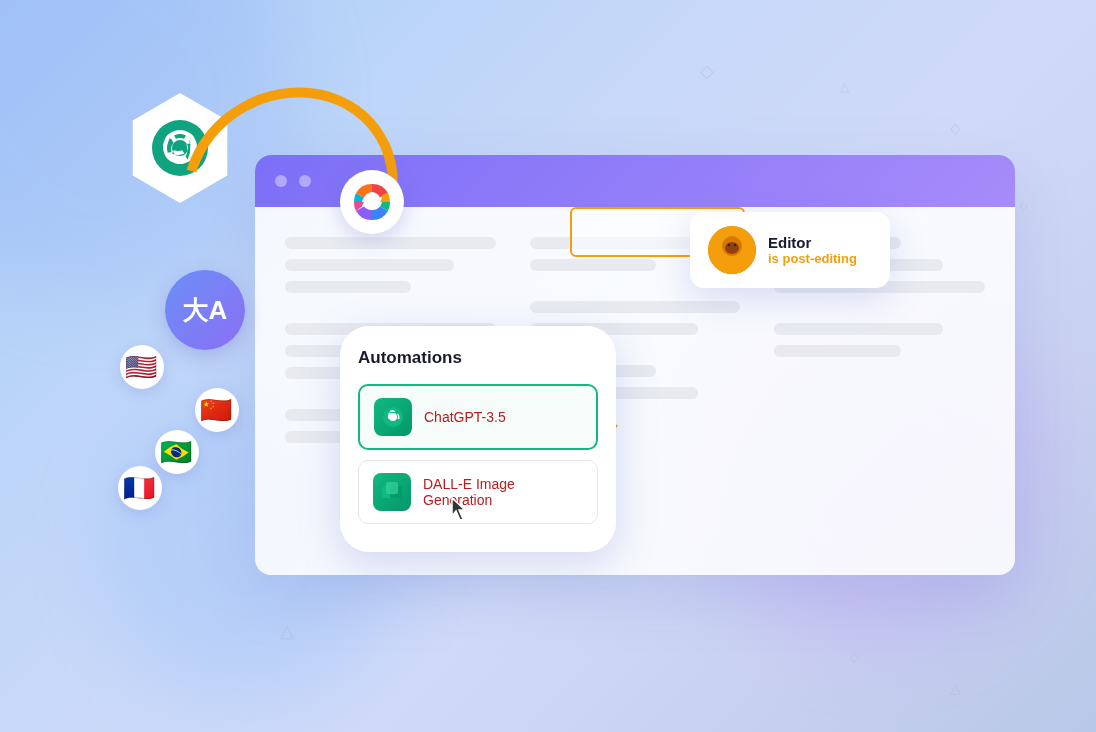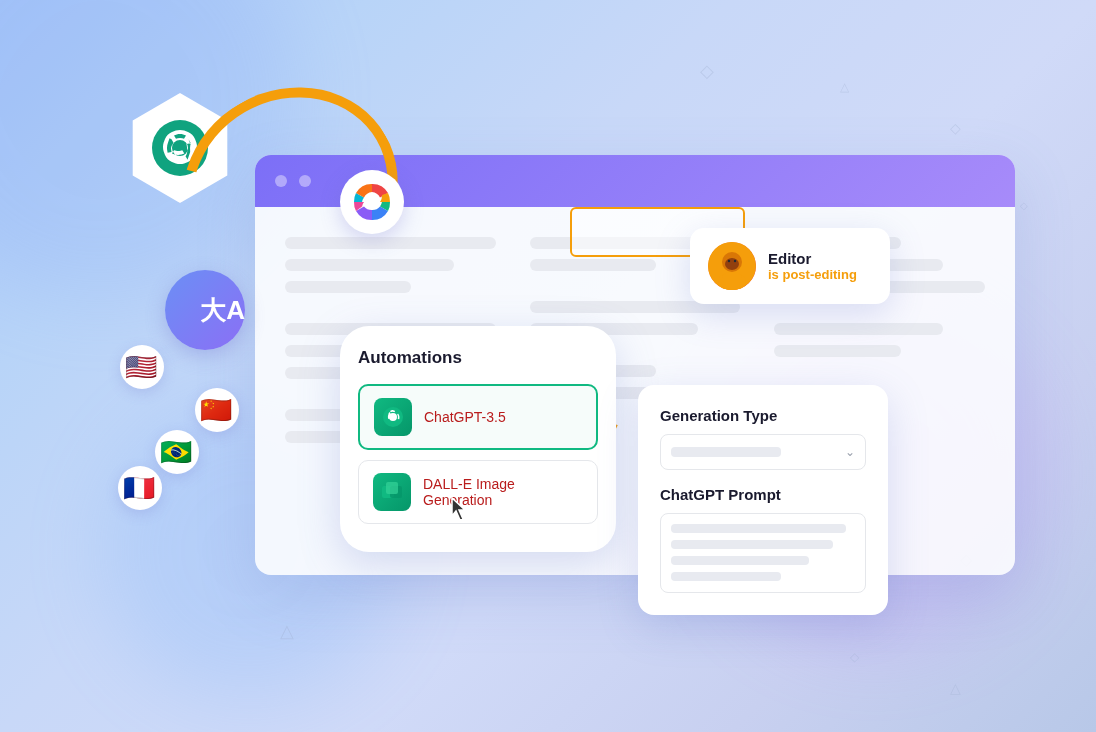--- a/index.html
+++ b/index.html
@@ -132,21 +132,21 @@
     .translate-circle {
       position: absolute;
       top: 270px;
       left: 165px;
       width: 80px;
       height: 80px;
       background: linear-gradient(135deg, #6b8ff5, #8b6ff5);
       border-radius: 50%;
       display: flex;
       align-items: center;
-      justify-content: flex-end;
+      justify-content: center;
       box-shadow: 0 6px 20px rgba(100,100,200,0.3);
     }
 
     
     .flag-circle {
       position: absolute;
       width: 44px;
       height: 44px;
       border-radius: 50%;
       display: flex;
@@ -249,21 +249,21 @@
       bottom: 28px;
       left: 108px;
       width: 22px;
       height: 28px;
       z-index: 30;
     }
 
     
     .editor-card {
       position: absolute;
-      top: 228px;
+      top: 212px;
       left: 690px;
       background: white;
       border-radius: 14px;
       padding: 14px 18px;
       box-shadow: 0 10px 35px rgba(100,120,200,0.22);
       display: flex;
       align-items: center;
       gap: 12px;
       z-index: 20;
       min-width: 200px;
@@ -529,28 +529,14 @@
       </svg>
     </div>
     <div class="editor-info">
       <div class="editor-name">Editor</div>
       <div class="editor-status">
         <span>is </span><span style="color:#f59e0b;font-weight:700;">post-editing</span>
       </div>
     </div>
   </div>
 
-  <div class="gen-type-card">
-    <div class="gen-type-title">Generation Type</div>
-    <div class="gen-type-select">
-      <div class="gen-select-placeholder"></div>
-      <span class="chevron-down">⌄</span>
-    </div>
-    <div class="chatgpt-prompt-title">ChatGPT Prompt</div>
-    <div class="prompt-textarea">
-      <div class="prompt-line" style="width:95%;"></div>
-      <div class="prompt-line" style="width:88%;"></div>
-      <div class="prompt-line" style="width:75%;"></div>
-      <div class="prompt-line" style="width:60%;"></div>
-    </div>
-  </div>
 
 </div>
 
 </body></html>

